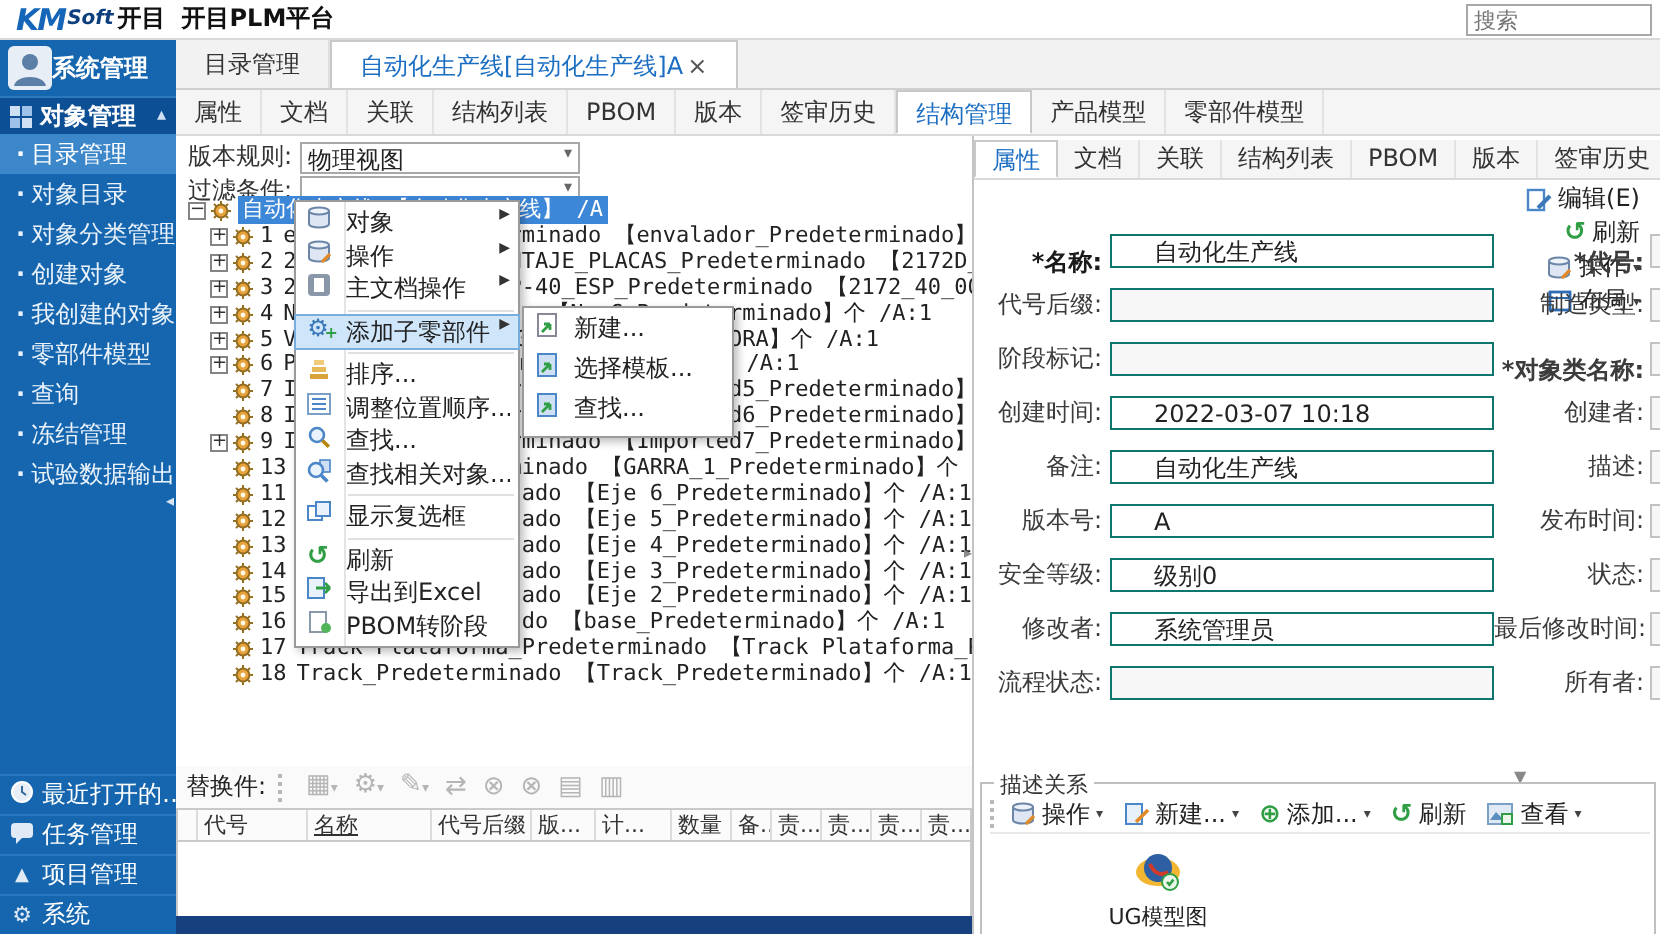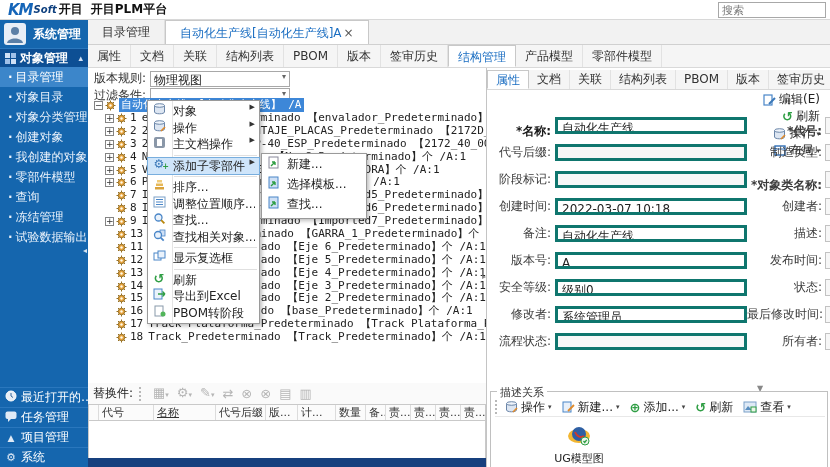--- a/index.html
+++ b/index.html
@@ -6,27 +6,27 @@
   html,body { width:830px; height:467px; overflow:hidden; }
   body { font-family:"DejaVu Sans","Liberation Sans",sans-serif; font-size:12px; color:#222; background:#fff; position:relative; }
   .abs { position:absolute; }
 
   
   .topbar { left:0; top:0; width:830px; height:20px; background:#fff; border-bottom:1px solid #d8d8d8; display:flex; align-items:center; }
   .logo-km { font-style:italic; font-weight:bold; font-size:15px; color:#1565b8; margin-left:8px; letter-spacing:-1px; }
   .logo-soft { font-style:italic; font-weight:bold; font-size:10px; color:#0d3f7e; margin-left:1px; }
   .logo-cn { font-weight:bold; font-size:12px; color:#111; margin-left:2px; }
   .app-title { font-weight:bold; font-size:12px; color:#111; margin-left:8px; }
-  .search { position:absolute; right:4px; top:2px; width:108px; height:16px; border:1px solid #a8a8a8; font-size:11px; padding:0 3px; color:#333; font-family:inherit; }
+  .search { position:absolute; right:4px; top:2px; width:93px; height:16px; border:1px solid #a8a8a8; font-size:11px; padding:0 3px; color:#333; font-family:inherit; }
 
   
   .sidebar { left:0; top:20px; width:88px; height:447px; background:#1566ae; color:#fff; }
   .userrow { height:28px; display:flex; align-items:center; padding:2px 4px; }
   .avatar { width:22px; height:22px; flex:0 0 22px; }
-  .username { flex:1; text-align:right; font-weight:bold; font-size:12px; padding-right:3px; }
+  .username { flex:1; font-weight:bold; font-size:12px; padding-right:3px; }
   .sgroup { height:19px; background:#0d4f94; display:flex; align-items:center; padding:0 5px; font-weight:bold; font-size:12px; border-top:1px solid #2a77bd; }
   .sgroup .glabel { flex:1; margin-left:4px; }
   .gcollapse { font-size:9px; color:#cfe0f5; }
   .sitem { height:20px; line-height:20px; padding-left:8px; font-size:12px; color:#eaf2fb; white-space:nowrap; overflow:hidden; }
   .sitem::before { content:"·"; margin-right:3px; font-weight:bold; }
   .sitem.sel { background:#3c86ca; color:#fff; }
   .sbottom { position:absolute; bottom:0; left:0; width:88px; }
   .bitem { height:20px; display:flex; align-items:center; padding:0 4px; border-top:1px solid #2a77bd; font-size:12px; white-space:nowrap; overflow:hidden; }
   .bitem .bic { width:14px; margin-right:3px; text-align:center; flex:0 0 14px; }
   .splitter-l { left:83px; top:236px; width:7px; height:30px; color:#d8e4f0; font-size:8px; line-height:30px; }
@@ -92,21 +92,21 @@
   .rtab { padding:0 8px; line-height:19px; font-size:12px; color:#333; border-right:1px solid #e2e2e2; white-space:nowrap; }
   .rtab.sel { background:#fff; color:#1b6ec2; border:1px solid #c8c8c8; border-bottom:1px solid #fff; }
   .rtoolbar { left:487px; top:91px; width:343px; height:19px; display:flex; align-items:flex-end;flex-direction:column; }
   .tbtn { display:flex; align-items:center; margin-right:10px; font-size:12px; color:#222; white-space:nowrap; }
   .tbtn svg, .tbtn .tic { margin-right:3px; }
   .tcaret { font-size:7px; color:#444; margin-left:3px; }
   .form { left:487px; top:112px; width:343px; }
   .frow { display:flex; align-items:center; height:27px; }
   .flab { width:68px; text-align:right; font-size:12px; color:#3c3c3c; padding-right:4px; white-space:nowrap; flex:0 0 68px; }
   .req { font-weight:bold; color:#1a1a1a;margin-top:12px; }
-  .fin { width:192px; flex:0 0 192px; height:17px; line-height:16px; border:3px solid #0f766e; background:#f7f7f7; font-size:12px; padding:0 4px; color:#222; overflow:hidden; white-space:nowrap; }
+  .fin { width:192px; flex:0 0 192px; height:17px; line-height:16px; border:1px solid #0f766e; background:#f7f7f7; font-size:12px; padding:0 21px; color:#222; overflow:hidden; white-space:nowrap; }
   .fin.fv { background:#fff; }
   .frlab { flex:1; text-align:right; font-size:12px; color:#3c3c3c; white-space:nowrap; overflow:hidden; }
   .fsliver { width:5px; flex:0 0 5px; height:17px; border:1px solid #c2c2c2; border-right:none; background:#f7f7f7; margin-left:3px; }
   .formhandle { left:757px; top:384px; color:#888; font-size:8px; }
 
   .relbox { left:490px; top:391px; width:338px; height:100px; border:1px solid #c0c0c0; }
   .rlegend { position:absolute; top:-7px; left:6px; background:#fff; padding:0 3px; font-size:11px; color:#333; }
   .reltoolbar { position:absolute; top:6px; left:4px; right:2px; height:19px; display:flex; align-items:center; border-bottom:1px solid #e8e8e8; }
   .relitem { position:absolute; left:58px; top:32px; width:60px; text-align:center; font-size:11px; color:#222; }
   .ic-add { color:#2f9e44; font-size:13px; font-weight:bold; font-family:"DejaVu Sans",sans-serif; }

